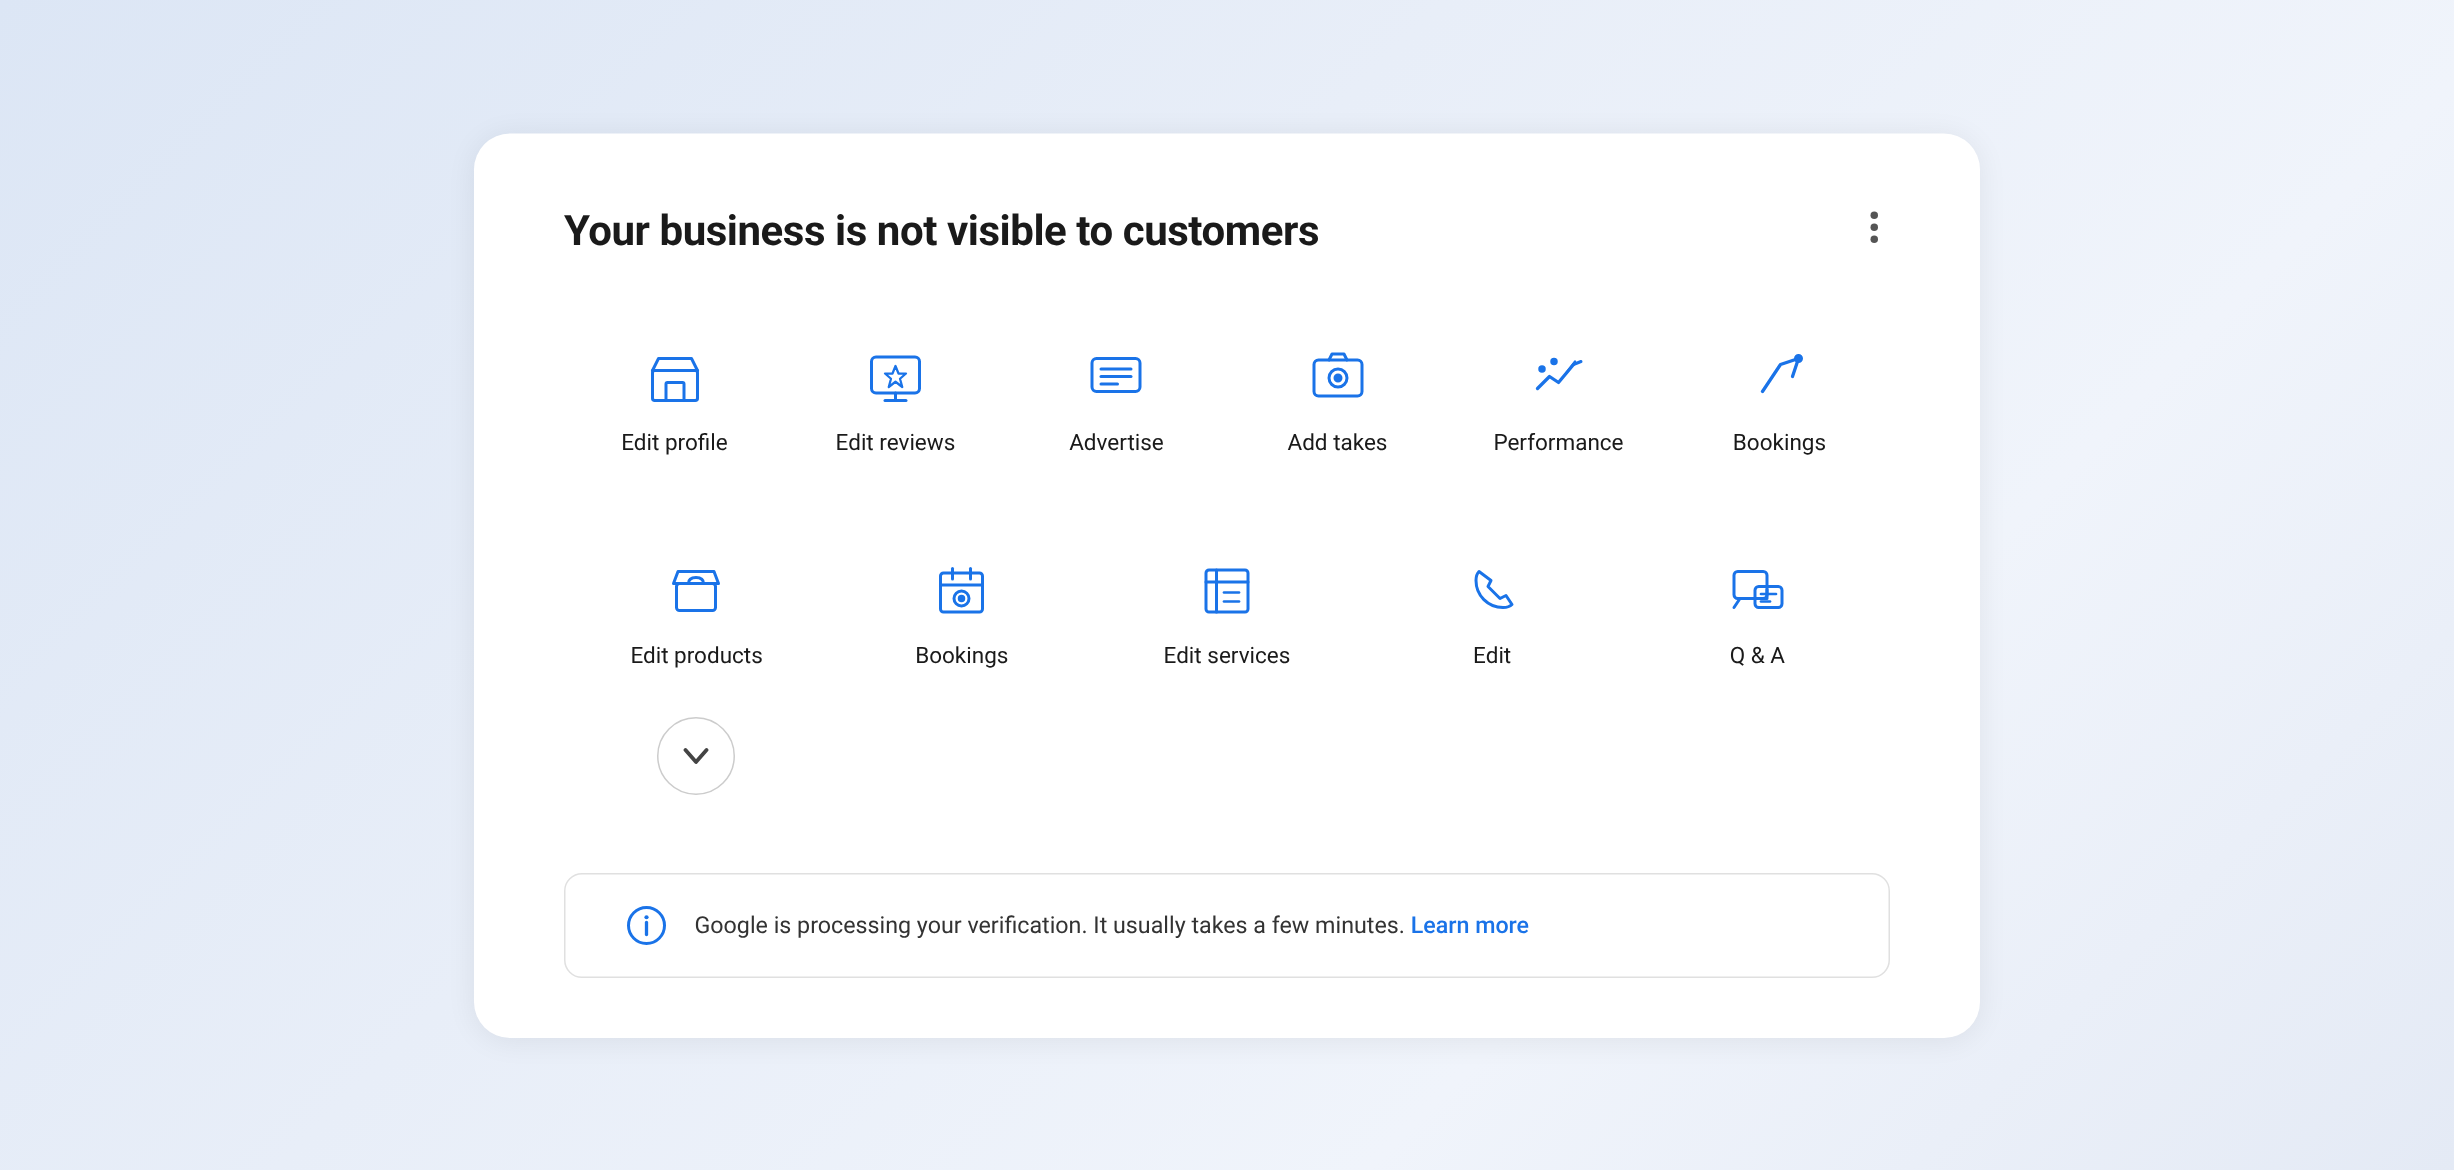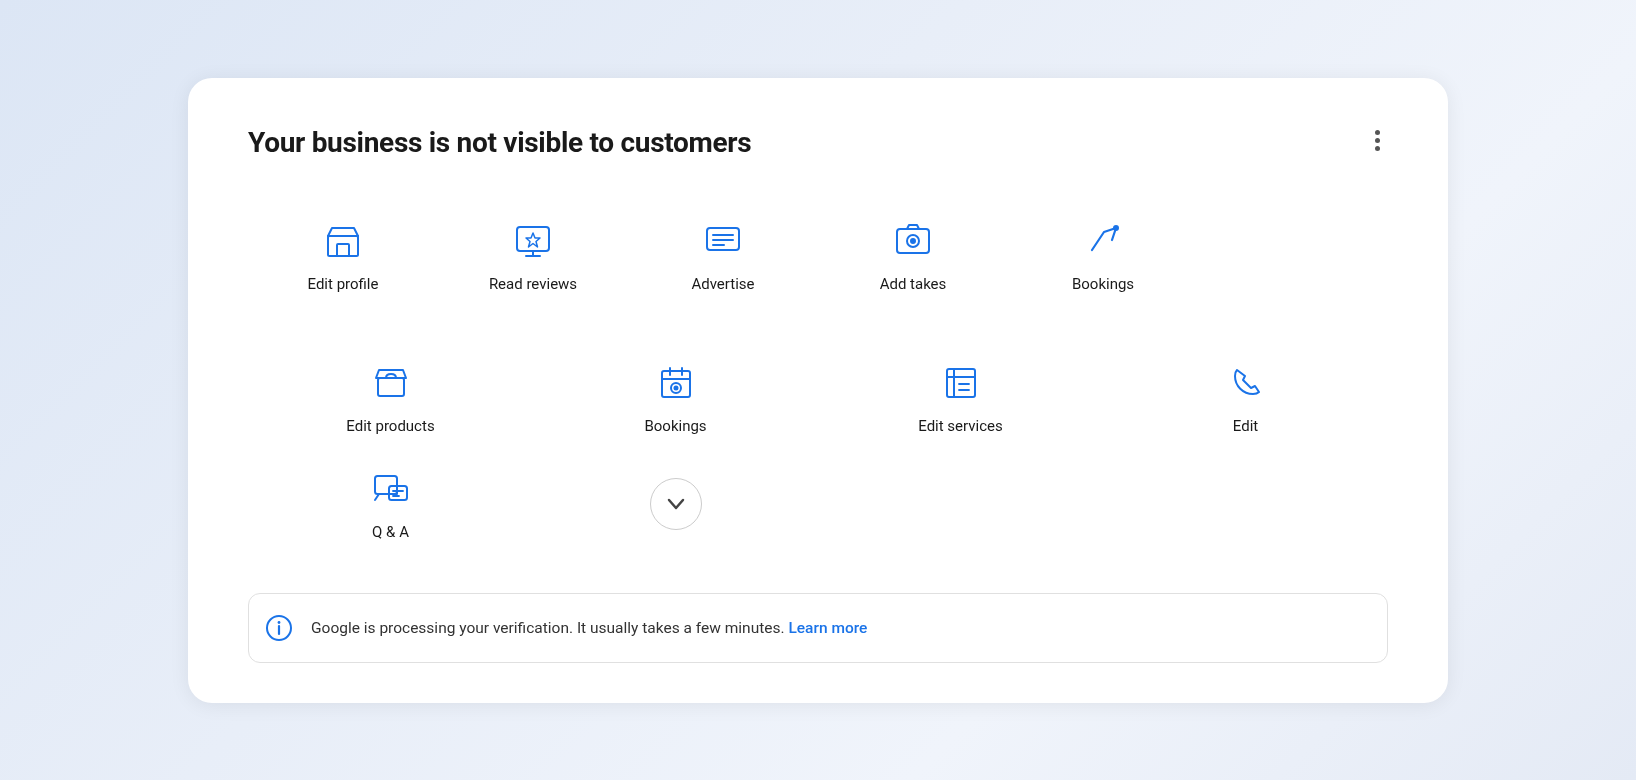--- a/index.html
+++ b/index.html
@@ -10,21 +10,21 @@
       background: linear-gradient(135deg, #dce6f5 0%, #e8eef8 40%, #f0f4fb 70%, #e4eaf5 100%);
       display: flex;
       align-items: center;
       justify-content: center;
       font-family: 'Roboto', Arial, sans-serif;
     }
 
     .card {
       background: #ffffff;
       border-radius: 24px;
-      width: 1260px;
+      width: 1004px;
       min-height: 580px;
       padding: 48px 60px 40px 60px;
       position: relative;
       box-shadow: 0 2px 20px rgba(0,0,0,0.07);
     }
 
     .card-header {
       display: flex;
       align-items: flex-start;
       justify-content: space-between;
@@ -98,21 +98,21 @@
 
     .action-label {
       font-size: 15px;
       color: #1a1a1a;
       text-align: right;
       font-weight: 400;
     }
 
     .actions-row2 {
       display: grid;
-      grid-template-columns: repeat(4, 1fr);
+      grid-template-columns: repeat(5, 1fr);
       gap: 0;
       margin-bottom: 36px;
     }
 
     .expand-btn {
       width: 52px;
       height: 52px;
       border-radius: 50%;
       border: 1.5px solid #ccc;
       background: #fff;
@@ -129,21 +129,21 @@
       fill: none;
       stroke: #444;
       stroke-width: 2.5;
       stroke-linecap: round;
       stroke-linejoin: round;
     }
 
     .info-banner {
       border: 1.5px solid #e0e0e0;
       border-radius: 12px;
-      padding: 20px 16px;
+      padding: 20px 40px;
       display: flex;
       align-items: center;
       gap: 18px;
     }
 
     .info-icon {
       width: 28px;
       height: 28px;
       flex-shrink: 0;
     }
@@ -193,21 +193,21 @@
 
     <div class="action-item">
       <div class="action-icon">
         <svg viewBox="0 0 38 38">
           <rect x="3" y="5" width="32" height="24" rx="3" stroke="#1a73e8" stroke-width="2" fill="none"></rect>
           <path d="M19 29 L19 34" stroke="#1a73e8" stroke-width="2"></path>
           <line x1="12" y1="34" x2="26" y2="34" stroke="#1a73e8" stroke-width="2"></line>
           <polygon points="19,11 21,16 26,16 22,19.5 23.5,25 19,21.5 14.5,25 16,19.5 12,16 17,16" stroke="#1a73e8" stroke-width="1.5" fill="none"></polygon>
         </svg>
       </div>
-      <span class="action-label">Read reviews</span>
+      <span class="action-label">Edit reviews</span>
     </div>
 
     <div class="action-item">
       <div class="action-icon">
         <svg viewBox="0 0 38 38">
           <rect x="3" y="6" width="32" height="22" rx="3" stroke="#1a73e8" stroke-width="2" fill="none"></rect>
           <line x1="9" y1="13" x2="29" y2="13" stroke="#1a73e8" stroke-width="2"></line>
           <line x1="9" y1="18" x2="29" y2="18" stroke="#1a73e8" stroke-width="2"></line>
           <line x1="9" y1="23" x2="20" y2="23" stroke="#1a73e8" stroke-width="2"></line>
         </svg>
@@ -220,20 +220,32 @@
         <svg viewBox="0 0 38 38">
           <rect x="3" y="7" width="32" height="24" rx="3" stroke="#1a73e8" stroke-width="2" fill="none"></rect>
           <circle cx="19" cy="19" r="6" stroke="#1a73e8" stroke-width="2" fill="none"></circle>
           <circle cx="19" cy="19" r="2" fill="#1a73e8"></circle>
           <path d="M13 7 L15 3 h8 L25 7" stroke="#1a73e8" stroke-width="2" fill="none"></path>
         </svg>
       </div>
       <span class="action-label">Add takes</span>
     </div>
 
+    <div class="action-item">
+      <div class="action-icon">
+        <svg viewBox="0 0 38 38">
+          <path d="M5 26 L13 18 L19 22 L29 10" stroke="#1a73e8" stroke-width="2.2" fill="none" stroke-linecap="round" stroke-linejoin="round"></path>
+          <path d="M29 10 L34 8" stroke="#1a73e8" stroke-width="2" fill="none" stroke-linecap="round"></path>
+          <circle cx="8" cy="13" r="1.5" fill="#1a73e8"></circle>
+          <circle cx="16" cy="8" r="1.5" fill="#1a73e8"></circle>
+          <path d="M24 16 Q27 12 30 8" stroke="#1a73e8" stroke-width="1.5" fill="none" stroke-linecap="round"></path>
+        </svg>
+      </div>
+      <span class="action-label">Performance</span>
+    </div>
 
     <div class="action-item">
       <div class="action-icon">
         <svg viewBox="0 0 38 38">
           <path d="M8 28 L20 10 L32 6" stroke="#1a73e8" stroke-width="2.2" fill="none" stroke-linecap="round" stroke-linejoin="round"></path>
           <path d="M32 6 L28 18" stroke="#1a73e8" stroke-width="2.2" fill="none" stroke-linecap="round"></path>
           <circle cx="32" cy="6" r="2" fill="#1a73e8"></circle>
         </svg>
       </div>
       <span class="action-label">Bookings</span>

